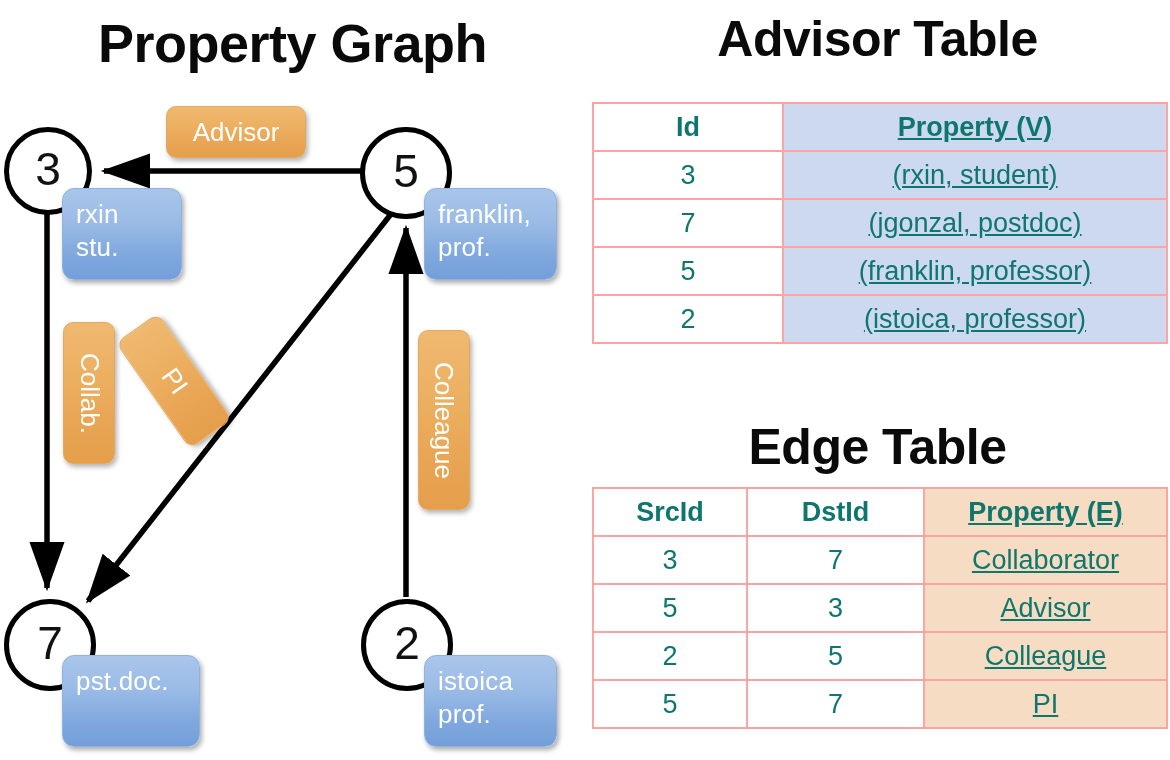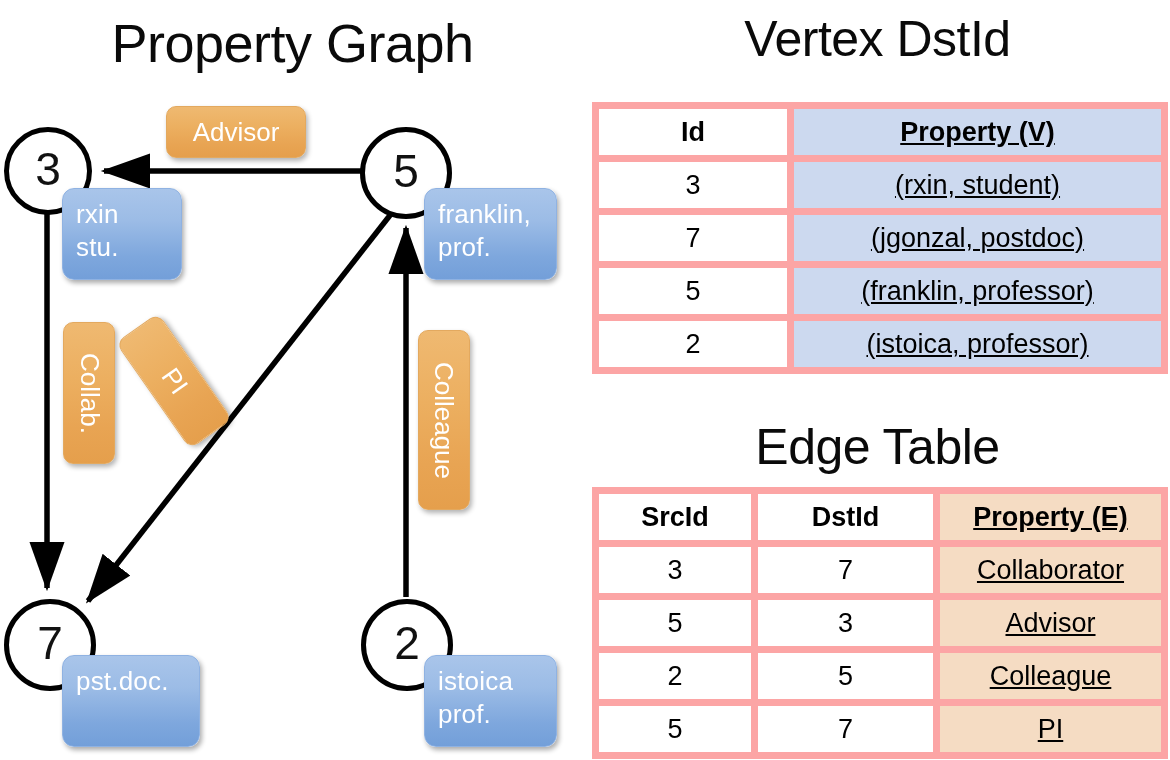--- a/index.html
+++ b/index.html
@@ -7,21 +7,21 @@
     width:1170px;height:760px;position:relative;overflow:hidden;
     font-family:"Liberation Sans","DejaVu Sans",sans-serif;
     color:#000;
   }
   .panel{position:absolute;}
 
   
   .title{
     position:absolute;
     font-family:"Liberation Sans","DejaVu Sans",sans-serif;
-    font-weight:400;
+    font-weight:700;
     color:#0a0a0a;
     letter-spacing:-0.5px;
     white-space:nowrap;
     text-align:center;
   }
   #graph-title{left:0;top:12px;width:585px;font-size:54px;}
   #vertex-title{left:585px;top:10px;width:585px;font-size:50px;}
   #edge-title{left:585px;top:418px;width:585px;font-size:50px;}
 
   
@@ -89,24 +89,24 @@
   .vtxt{display:block;}
 
   
   table.grid{
     position:absolute;
     border-collapse:collapse;
     table-layout:fixed;
     font-weight:300;
   }
   table.grid td{
-    border:7px solid #fca5a5;
+    border:2px solid #fca5a5;
     text-align:center;
     font-size:27px;
-    color:#000000;
+    color:#0f766e;
     padding:0;
     font-weight:300;
   }
   table.grid td.hdr{font-weight:bold;font-size:27px;}
   td.blue{background:#ccd9ef;text-decoration:underline;}
   td.peach{background:#f5dcc3;text-decoration:underline;}
 
   #vertex-table{left:592px;top:102px;width:576px;}
   #vertex-table td{height:46px;}
   #vertex-table td.c-id{width:188px;background:#fff;}
@@ -183,21 +183,21 @@
     <span class="vtxt">Collab.</span>
   </div>
   <div class="edge-label" id="label-pi">
     <span class="vtxt">PI</span>
   </div>
   <div class="edge-label" id="label-colleague">
     <span class="vtxt">Colleague</span>
   </div>
 </div>
 
-<div class="title" id="vertex-title">Vertex DstId</div>
+<div class="title" id="vertex-title">Advisor Table</div>
 
 <table class="grid" id="vertex-table">
   <tbody>
       <tr>
     <td class="hdr c-id">Id</td>
     <td class="hdr blue">Property (V)</td>
   </tr>
   <tr>
     <td class="c-id">3</td>
     <td class="blue">(rxin, student)</td>

